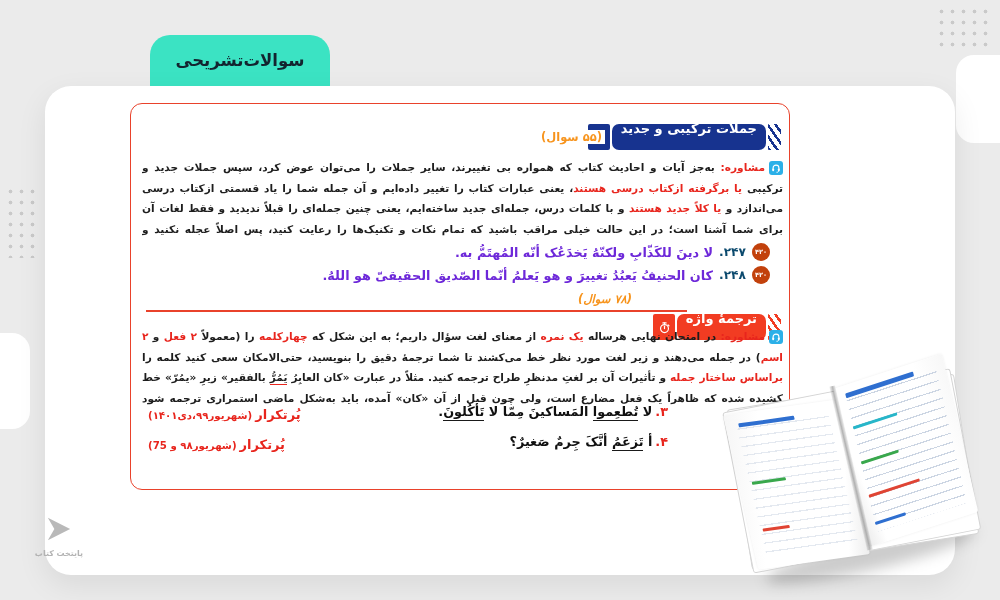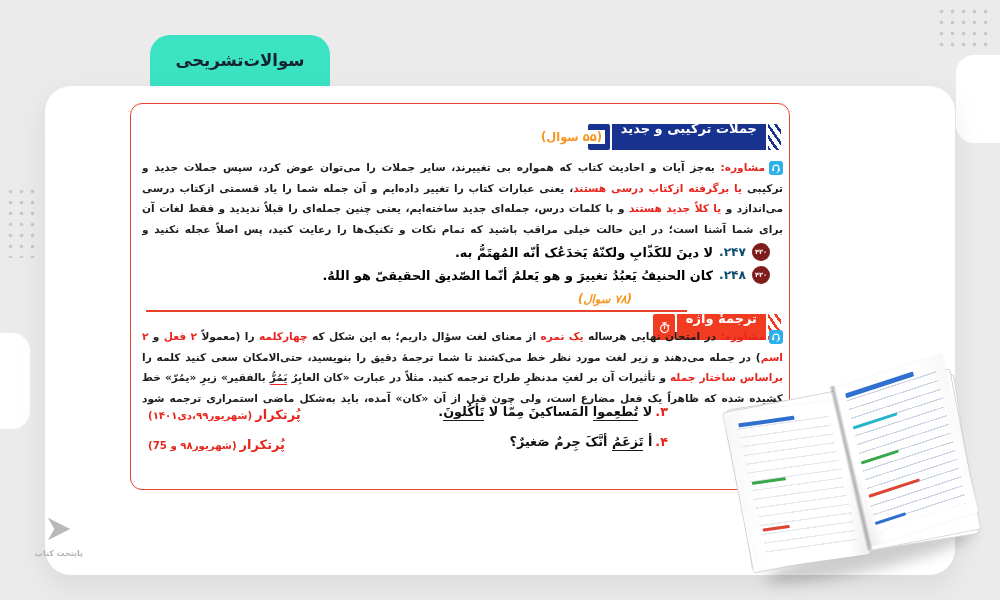--- a/index.html
+++ b/index.html
@@ -17,21 +17,21 @@
   
   .top-badge{position:absolute;left:150px;top:35px;width:180px;height:51px;background:#3be3c3;border-radius:20px 20px 0 0;display:flex;align-items:center;justify-content:center;font-size:16.5px;font-weight:700;color:#13242f;direction:rtl;}
 
   
   .card{position:absolute;left:45px;top:86px;width:910px;height:489px;background:#fff;border-radius:26px;box-shadow:0 10px 30px rgba(0,0,0,.08);}
   .redbox{position:absolute;left:130px;top:103px;width:658px;height:385px;border:1.6px solid #e9422b;border-radius:12px;z-index:1;}
 
   
   .badge{position:absolute;display:flex;direction:ltr;height:26px;}
   .badge .ibox{width:22px;display:flex;align-items:center;justify-content:center;border-radius:2px;margin-right:1.5px;}
-  .badge .blabel{color:#fff;font-size:13px;font-weight:700;padding:4px 9px 22px;border-radius:0;white-space:nowrap;direction:rtl;display:flex;align-items:center;}
+  .badge .blabel{color:#fff;font-size:13px;font-weight:700;padding:4px 9px 22px;border-radius:7px;white-space:nowrap;direction:rtl;display:flex;align-items:center;}
   .badge .hatch{width:13px;margin-left:2px;border-radius:1px;}
   .navy .ibox,.navy .blabel{background:#17338f;}
   .navy .hatch{background:repeating-linear-gradient(55deg,#17338f 0 2.5px,transparent 2.5px 6.5px);}
   .redb .ibox,.redb .blabel{background:#f23c22;}
   .redb .hatch{background:repeating-linear-gradient(55deg,#f23c22 0 2.5px,transparent 2.5px 6.5px);}
   .count{position:absolute;font-size:11.5px;font-weight:700;color:#f7941d;white-space:nowrap;direction:rtl;z-index:2;background:#fff;padding:0 3px;}
 
   .s1-header{position:absolute;left:140px;top:124px;width:643px;height:30px;z-index:2;}
   .s1-header .badge{right:2px;top:0;}
   .s1-header .count{right:178px;top:6px;}
@@ -45,23 +45,23 @@
   .advice-1{top:157px;}
   .advice-2{top:326px;}
   .advice .lbl,.advice .red{color:#e8251d;}
   .hicon{display:inline-flex;align-items:center;justify-content:center;width:14px;height:14px;background:#2bb0e8;border-radius:3px;vertical-align:-2px;margin-left:4px;}
   .u-red{border-bottom:1.3px solid #e8251d;padding-bottom:.5px;}
 
   
   .qrow{position:absolute;right:230px;display:flex;direction:rtl;align-items:center;gap:6px;z-index:2;}
   .qrow-1{top:243px;}
   .qrow-2{top:266px;}
-  .qbadge{width:18px;height:18px;border-radius:50%;background:#7f1d1d;color:#fff;font-size:6.6px;font-weight:700;display:flex;align-items:center;justify-content:center;flex:none;letter-spacing:-.5px;}
+  .qbadge{width:18px;height:18px;border-radius:50%;background:#c2410c;color:#fff;font-size:6.6px;font-weight:700;display:flex;align-items:center;justify-content:center;flex:none;letter-spacing:-.5px;}
   .qnum{color:#0c4a6e;font-weight:700;font-size:12.2px;}
-  .qtext{font-weight:700;font-size:12.8px;color:#000000;white-space:nowrap;}
+  .qtext{font-weight:700;font-size:12.8px;color:#6d28d9;white-space:nowrap;}
 
   
   .wrow{position:absolute;left:148px;width:520px;display:flex;direction:rtl;justify-content:space-between;align-items:flex-start;z-index:2;}
   .wrow-1{top:404px;}
   .wrow-2{top:434px;}
   .wtext{font-size:12.8px;font-weight:700;color:#101010;direction:rtl;white-space:nowrap;}
   .wnum{color:#e8251d;margin-left:3px;}
   .wu{border-bottom:1.4px solid #1a1a1a;padding-bottom:1px;}
   .tag{font-size:10.2px;font-weight:700;color:#e8251d;white-space:nowrap;direction:rtl;margin-top:3px;}
   .tag .tagname{font-size:13px;letter-spacing:-.3px;margin-left:3px;}

